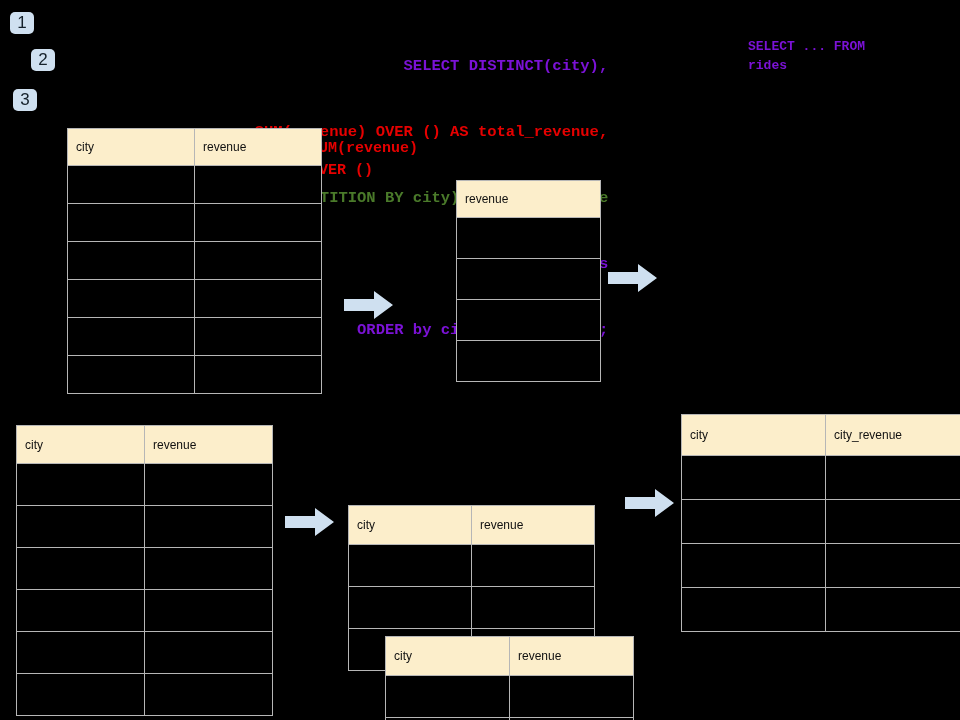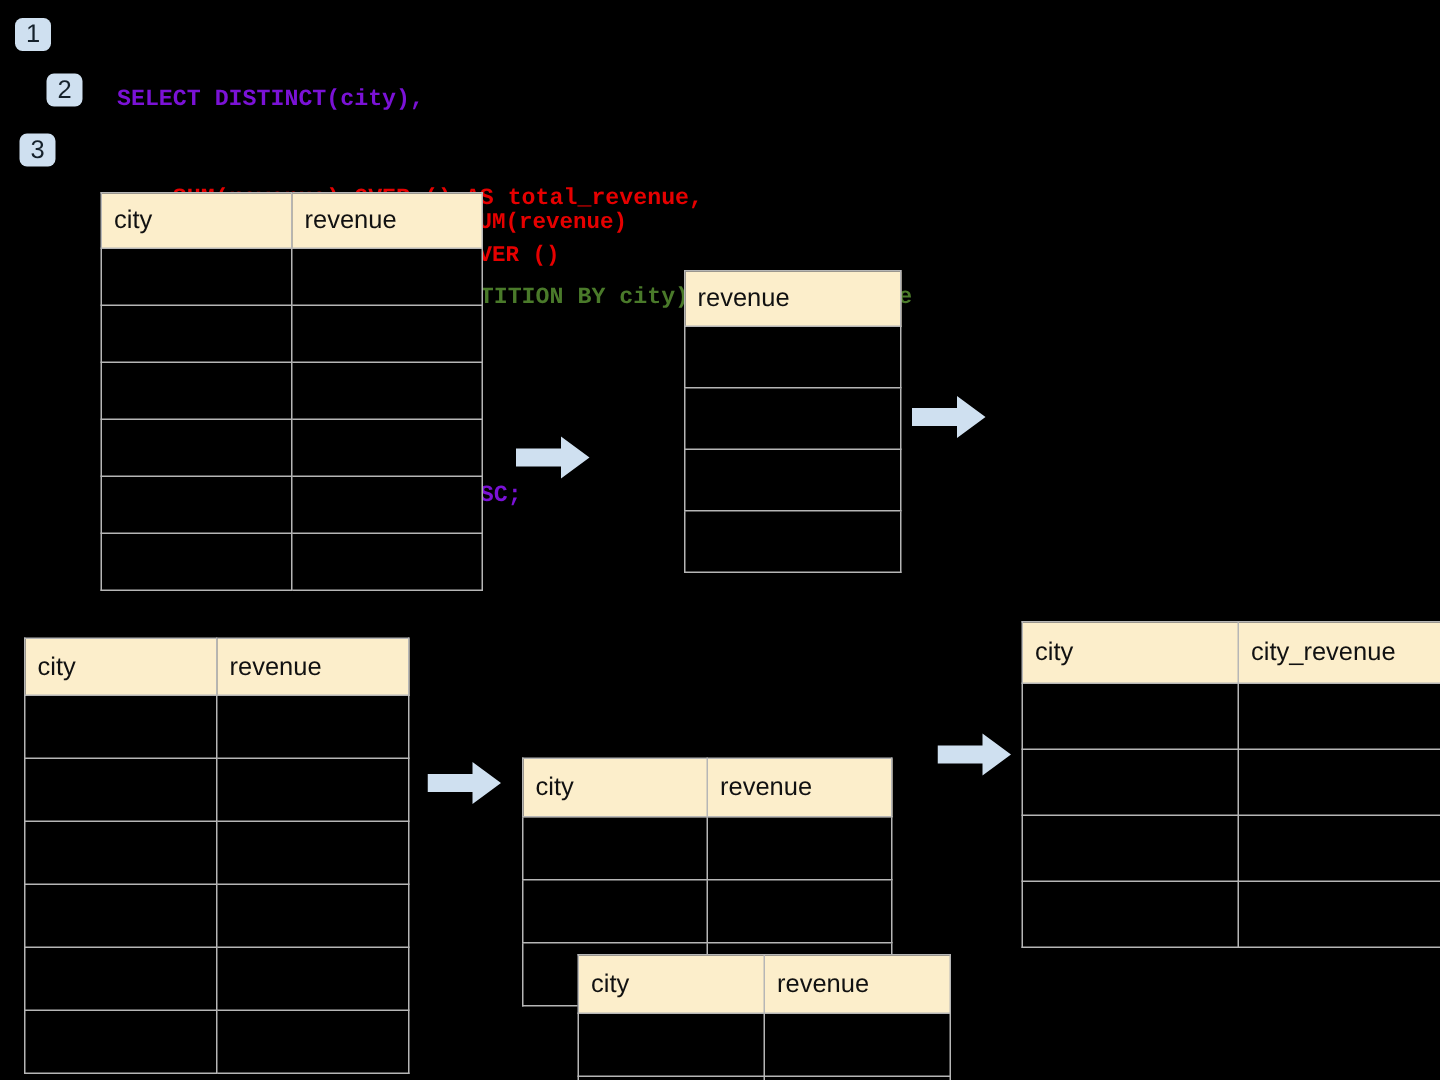--- a/index.html
+++ b/index.html
@@ -33,21 +33,21 @@
   
   .sql {
     position: absolute;
     font-family: "Liberation Mono", monospace;
     font-size: 15.5px;
     line-height: 22px;
     white-space: pre;
     font-weight: bold;
     letter-spacing: 0px;
   }
-  .sql-line { white-space: pre; }
+  .sql-line { white-space: pre; text-align: right; }
 
   
   .annot {
     position: absolute;
     font-family: "Liberation Mono", monospace;
     font-size: 15px;
     line-height: 22px;
     font-weight: bold;
     white-space: pre;
   }
@@ -71,21 +71,21 @@
     border: 1px solid #b6b6b6;
     padding: 0;
     background: #000000;
   }
   .tbl th {
     border: 1px solid #b6b6b6;
     background: #fceecb;
     color: #111111;
     font-family: "Liberation Sans", sans-serif;
     font-weight: normal;
-    font-size: 17px;
+    font-size: 12px;
     text-align: left;
     padding: 0 0 0 8px;
   }
 
   
   .arrow { position: absolute; }
 </style>
 </head>
 <body>
 
@@ -96,20 +96,22 @@
   <div class="badge" style="left:13px; top:89px;">3</div>
 
   <div class="sql" style="left:78px; top:11px;">
     <div class="sql-line" style="color:#7b12d6;">SELECT DISTINCT(city),</div>
     <div class="sql-line" style="color:#e60000;">    SUM(revenue) OVER () AS total_revenue,</div>
     <div class="sql-line" style="color:#4a7a2a;">    SUM(revenue) OVER (PARTITION BY city) as city_revenue</div>
     <div class="sql-line" style="color:#7b12d6;">  FROM rides</div>
     <div class="sql-line" style="color:#7b12d6;">  ORDER by city_revenue DESC;</div>
   </div>
 
+  <div class="annot-small" style="left:748px; top:37px; color:#7b12d6;">SELECT ... FROM
+rides</div>
 
   <div class="annot" style="left:310px; top:138px; color:#e60000;">SUM(revenue)
 OVER ()</div>
 
 
   <table class="tbl" style="left:67px; top:128px; width:236px;">
     <tbody>
         <tr>
       <th style="width:118px; height:36px;">city</th>
       <th style="width:118px; height:36px;">revenue</th>

